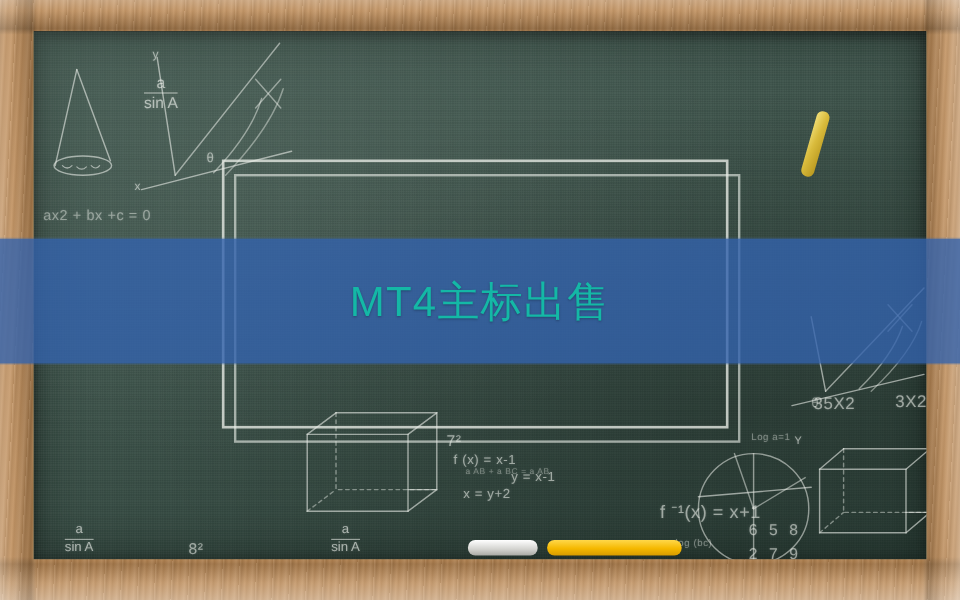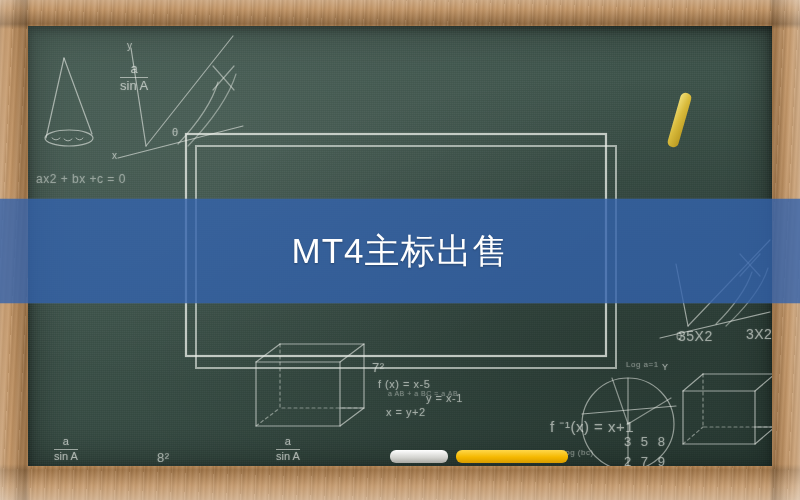--- a/index.html
+++ b/index.html
@@ -82,21 +82,21 @@
   }
 
   
   .banner{
     position:absolute;left:0;right:0;top:199px;height:104px;
     background:rgba(51,99,173,.80);
     display:flex;align-items:center;justify-content:center;
     box-shadow:0 0 0 1px rgba(70,110,175,.25);
   }
   .banner-title{
-    color:#ffffff;font-size:35px;font-weight:400;
+    color:#14b8a6;font-size:35px;font-weight:400;
     letter-spacing:1px;
     font-family:"Liberation Sans", sans-serif;
     text-shadow:0 1px 2px rgba(0,0,0,.28);
   }
 </style>
 </head>
 <body>
 
 <div id="stage">
 
@@ -169,40 +169,40 @@
       <div class="ch-txt" style="left:84px;top:124px;font-size:10px;">x</div>
       <div class="ch-txt" style="left:144px;top:100px;font-size:11px;">θ</div>
       <div class="ch-txt" style="left:8px;top:146px;font-size:12px;opacity:.5;">ax2 + bx +c = 0</div>
 
       <div class="ch-txt" style="left:648px;top:304px;font-size:11px;opacity:.5;">θ</div>
       <div class="ch-txt" style="left:650px;top:302px;font-size:14px;">35X2</div>
       <div class="ch-txt" style="left:718px;top:300px;font-size:14px;">3X2</div>
       <div class="ch-txt" style="left:634px;top:336px;font-size:9px;">Y</div>
       <div class="ch-txt" style="left:598px;top:334px;font-size:8px;opacity:.45;">Log a=1</div>
 
-      <div class="ch-txt" style="left:350px;top:352px;font-size:11px;">f (x) = x-5</div>
+      <div class="ch-txt" style="left:350px;top:352px;font-size:11px;">f (x) = x-1</div>
       <div class="ch-txt" style="left:358px;top:366px;font-size:11px;margin-left:40px;">y = x-1</div>
       <div class="ch-txt" style="left:358px;top:380px;font-size:11px;">x = y+2</div>
       <div class="ch-txt" style="left:344px;top:334px;font-size:13px;">7²</div>
       <div class="ch-txt" style="left:360px;top:364px;font-size:7px;opacity:.42;">a AB + a BC = a AB</div>
 
       <div class="frac" style="left:26px;top:410px;font-size:11px;">
         <span class="num">a</span>
         <span class="bar"></span>
         <span class="den">sin A</span>
       </div>
       <div class="ch-txt" style="left:112px;top:424px;font-size:13px;margin-left:17px;">8²</div>
       <div class="frac" style="left:248px;top:410px;font-size:11px;">
         <span class="num">a</span>
         <span class="bar"></span>
         <span class="den">sin A</span>
       </div>
 
       <div class="ch-txt" style="left:522px;top:390px;font-size:15px;">f ⁻¹(x) = x+1</div>
-      <div class="ch-txt" style="left:596px;top:408px;font-size:13px;letter-spacing:3px;">3 5 8</div>
+      <div class="ch-txt" style="left:596px;top:408px;font-size:13px;letter-spacing:3px;">6 5 8</div>
       <div class="ch-txt" style="left:596px;top:428px;font-size:13px;letter-spacing:3px;">2 7 9</div>
 
       <div class="ch-txt" style="left:530px;top:422px;font-size:8px;opacity:.45;">alog (bc)</div>
 
       <div class="stick diag" style="left:646px;top:66px;width:11px;height:56px;transform:rotate(16deg);"></div>
       <div class="stick wh" style="left:362px;top:424px;width:58px;height:13px;"></div>
       <div class="stick ye" style="left:428px;top:424px;width:112px;height:13px;"></div>
     </div>
   </div>
 

